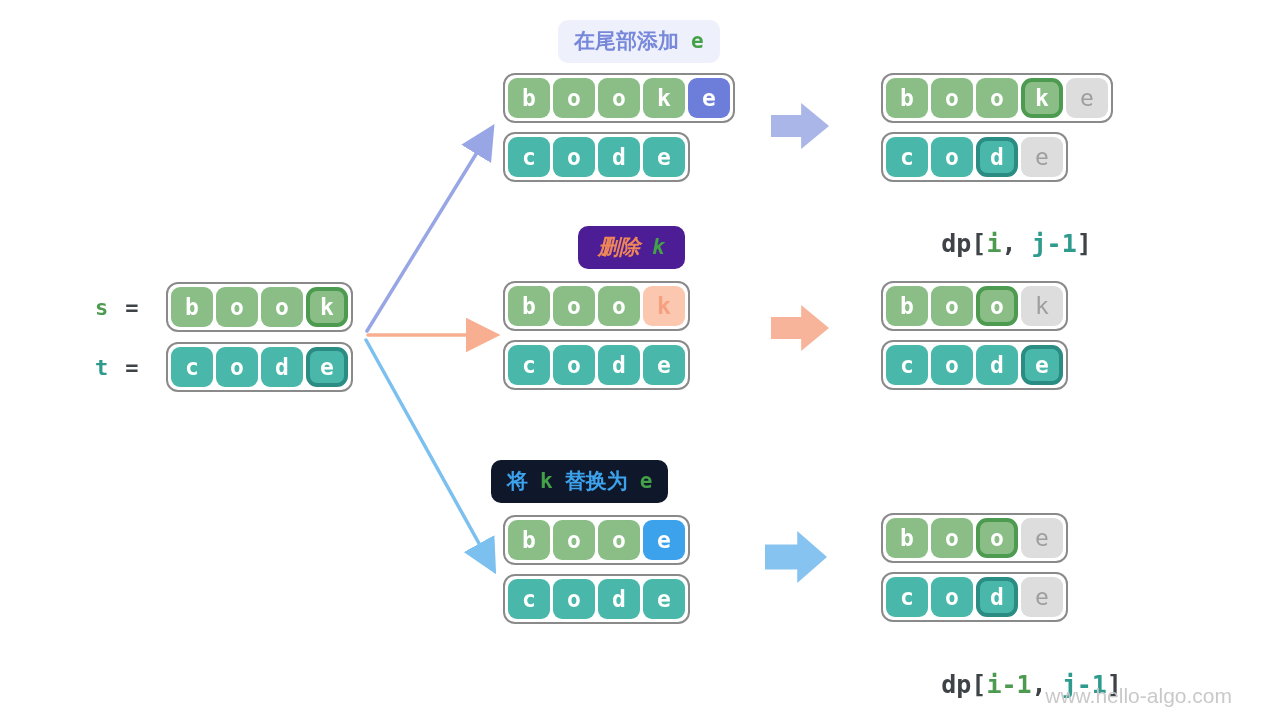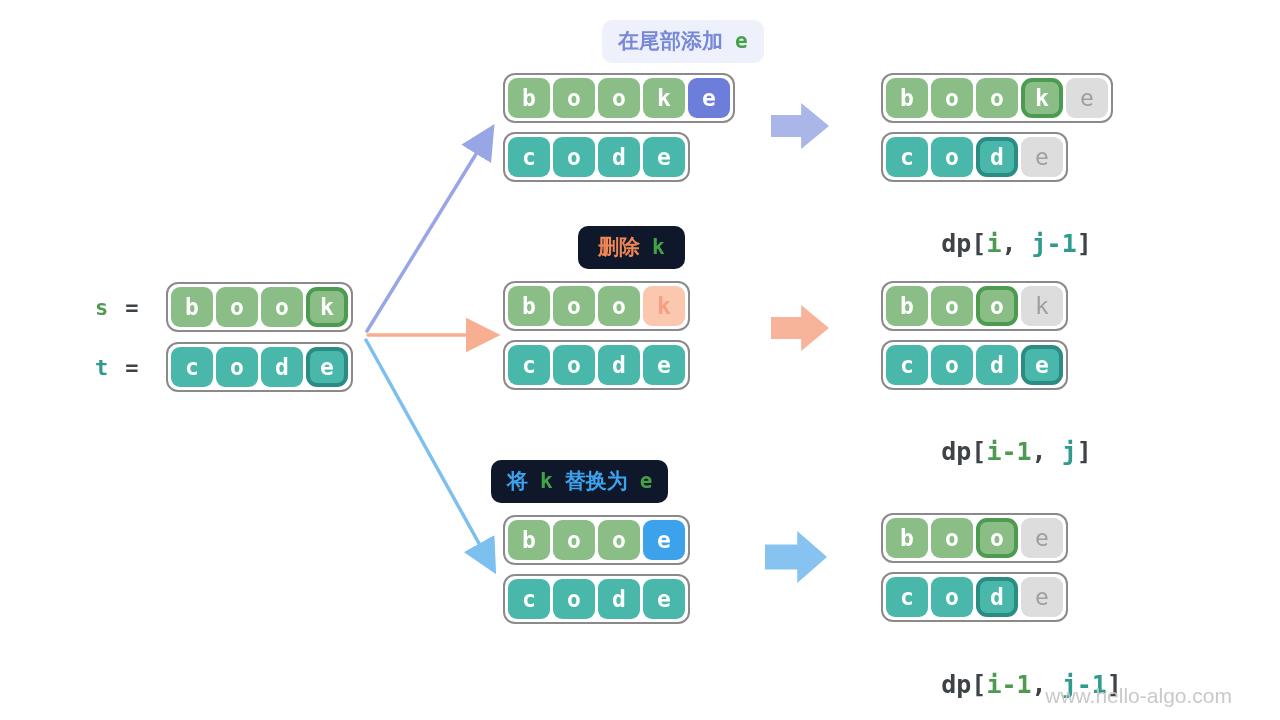--- a/index.html
+++ b/index.html
@@ -32,22 +32,22 @@
     text-align: center; white-space: pre; width: 192px;
   }
   .dp .dpi { color: #4D9A51; font-weight: 700; }
   .dp .dpj { color: #2E9B8E; font-weight: 700; }
 
   
   .pill {
     position: absolute; border-radius: 10px; padding: 8px 16px;
     font-size: 21px; font-weight: 700; white-space: nowrap; line-height: 27px;
   }
-  .pill-append  { background: #EEF1FB; color: #7788DA; margin-left: 44px; }
-  .pill-delete  { background: #0f172a; color: #EF8658; padding: 8px 20px; }
+  .pill-append  { background: #EEF1FB; color: #7788DA; }
+  .pill-delete  { background: #4c1d95; color: #EF8658; padding: 8px 20px; font-style: italic; }
   .pill-replace { background: #0f172a; color: #3DA2EC; }
   .pill .letter {
     font-family: "DejaVu Sans Mono", monospace; color: #43A147; margin-left: 12px;
   }
   .pill .mid { margin-left: 12px; }
 
   
   .var-row {
     position: absolute; display: flex; gap: 17px; height: 30px; align-items: center;
     font-family: "DejaVu Sans Mono", monospace; font-size: 22px; font-weight: 700;
@@ -190,23 +190,20 @@
     <div class="cell c-green">o</div>
     <div class="cell hl-green">o</div>
     <div class="cell c-ghost">k</div>
   </div>
   <div class="arr" style="left:881px; top:340px;">
     <div class="cell c-teal">c</div>
     <div class="cell c-teal">o</div>
     <div class="cell c-teal">d</div>
     <div class="cell hl-teal">e</div>
   </div>
-  <div class="dp" style="left:881px; top:408px;">
-    <span>dp[</span><span class="dpi">i-1</span><span>, </span><span class="dpj">j</span><span>]</span>
-  </div>
 
   <div class="arr" style="left:881px; top:513px;">
     <div class="cell c-green">b</div>
     <div class="cell c-green">o</div>
     <div class="cell hl-green">o</div>
     <div class="cell c-ghost">e</div>
   </div>
   <div class="arr" style="left:881px; top:572px;">
     <div class="cell c-teal">c</div>
     <div class="cell c-teal">o</div>

